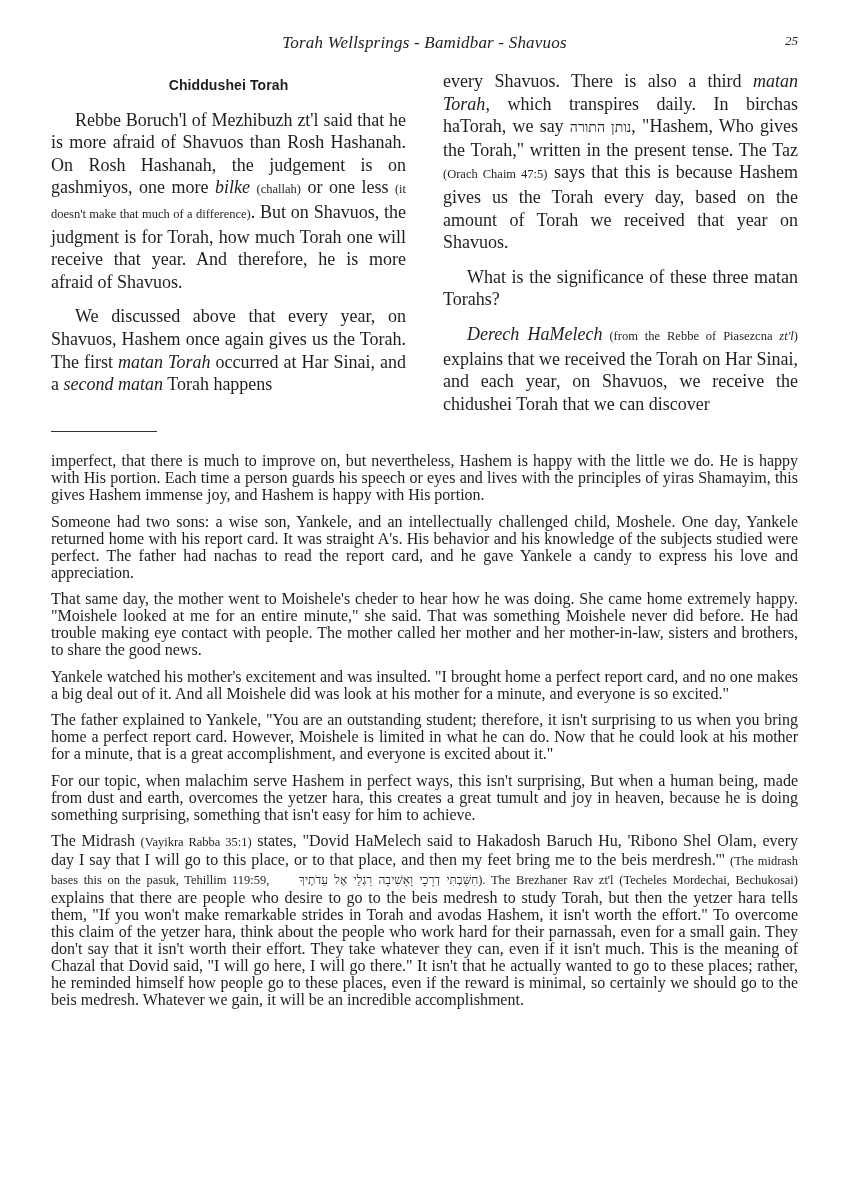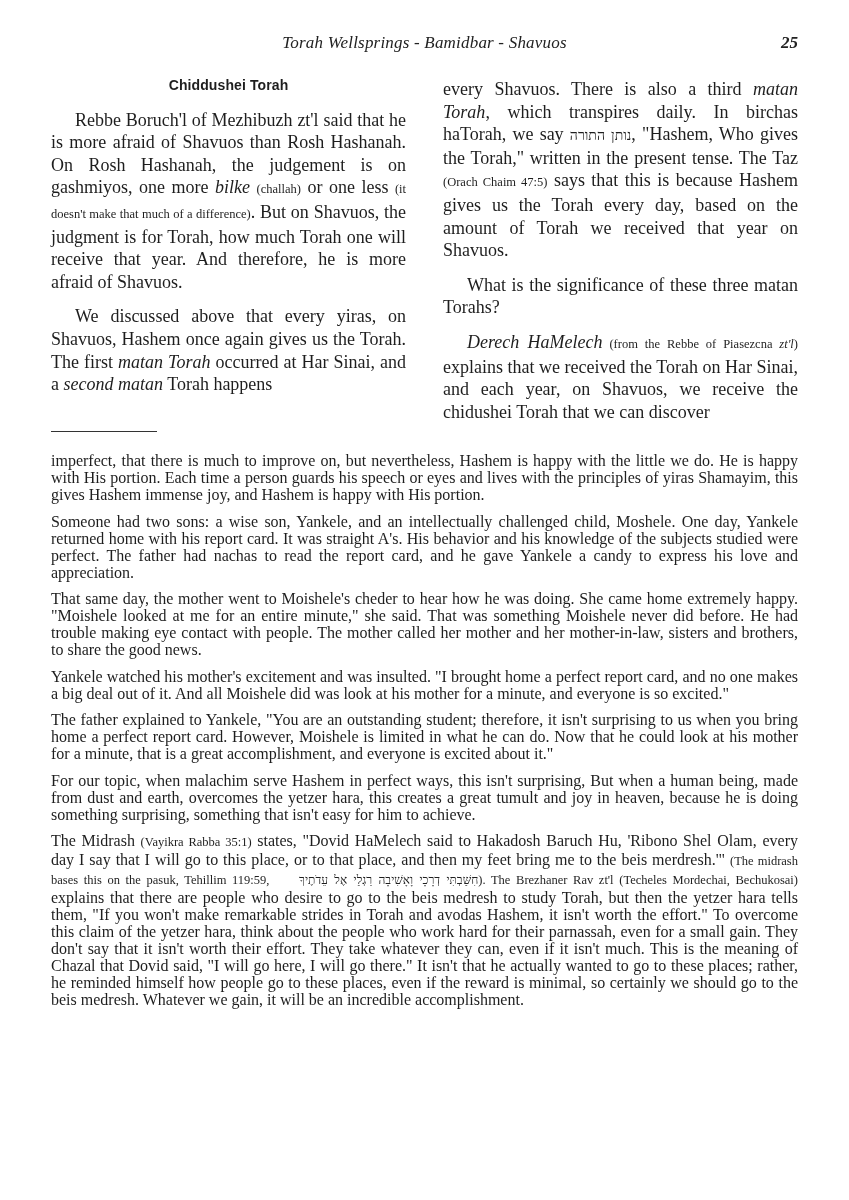--- a/index.html
+++ b/index.html
@@ -1,24 +1,24 @@
 <!DOCTYPE html>
 <html><head>
 <meta charset="utf-8">
 <style>
   html, body { margin: 0; padding: 0; background: #ffffff; }
   body { width: 849px; height: 1200px; position: relative; overflow: hidden; color: #1e1e1e; font-family: "DejaVu Serif", "Liberation Serif", serif; }
   .page { position: absolute; left: 0; top: 0; width: 716px; height: 1200px; }
   .running-head { position: absolute; top: 33px; left: 51px; width: 747px; height: 22px; }
   .running-title { position: absolute; left: 0; right: 0; text-align: center; font-family: "Liberation Serif", serif; font-style: italic; font-size: 17px; letter-spacing: 0.2px; color: #222; }
-  .page-number { position: absolute; right: 0; top: 0; font-family: "Liberation Serif", serif; font-style: italic; font-size: 17px; color: #222; font-weight: bold; }
+  .page-number { position: absolute; right: 0; top: 0; font-family: "Liberation Serif", serif; font-style: italic; font-size: 13px; color: #222; }
 
   .columns { position: absolute; top: 70px; left: 51px; width: 747px; display: flex; justify-content: space-between; }
   .col { width: 355px; font-family: "Liberation Serif", serif; font-size: 18px; line-height: 22.6px; text-align: justify; }
-  .col p { margin: 8px 0 12px 0; text-indent: 24px; }
+  .col p { margin: 0 0 12px 0; text-indent: 24px; }
   .col p.noindent { text-indent: 0; }
   .col h2 { margin: 4px 0 12px 0; text-align: center; font-family: "Liberation Sans", sans-serif; font-weight: bold; font-size: 14px; letter-spacing: 0.1px; }
   .small { font-size: 12.5px; }
   .it { font-style: italic; }
   .heb { font-family: "DejaVu Serif", serif; font-size: 14px; }
 
   .fn-rule { position: absolute; left: 51px; top: 431px; width: 106px; height: 0; border-top: 1.6px solid #333; }
   .footnotes { position: absolute; top: 452px; left: 51px; width: 747px; font-family: "Liberation Serif", serif; font-size: 16px; line-height: 17px; text-align: justify; }
   .footnotes p { margin: 0 0 9.5px 0; }
   .footnotes .small { font-size: 12.5px; }
@@ -31,21 +31,21 @@
 
   <div class="running-head">
     <div class="running-title">Torah Wellsprings - Bamidbar - Shavuos</div>
     <div class="page-number">25</div>
   </div>
 
   <div class="columns">
     <div class="col">
       <h2>Chiddushei Torah</h2>
       <p><span>Rebbe Boruch'l of Mezhibuzh zt'l said that he is more afraid of Shavuos than Rosh Hashanah. On Rosh Hashanah, the judgement is on gashmiyos, one more </span><span class="it">bilke</span> <span class="small">(challah)</span><span> or one less </span><span class="small">(it doesn't make that much of a difference)</span><span>. But on Shavuos, the judgment is for Torah, how much Torah one will receive that year. And therefore, he is more afraid of Shavuos.</span></p>
-      <p><span>We discussed above that every yiras, on Shavuos, Hashem once again gives us the Torah. The first </span><span class="it">matan Torah</span><span> occurred at Har Sinai, and a </span><span class="it">second matan</span><span> Torah happens</span></p>
+      <p><span>We discussed above that every year, on Shavuos, Hashem once again gives us the Torah. The first </span><span class="it">matan Torah</span><span> occurred at Har Sinai, and a </span><span class="it">second matan</span><span> Torah happens</span></p>
     </div>
 
     <div class="col">
       <p class="noindent"><span>every Shavuos. There is also a third </span><span class="it">matan Torah</span><span>, which transpires daily. In birchas haTorah, we say </span><span class="heb" dir="rtl">נותן התורה</span><span>, "Hashem, Who gives the Torah," written in the present tense. The Taz </span><span class="small">(Orach Chaim 47:5)</span><span> says that this is because Hashem gives us the Torah every day, based on the amount of Torah we received that year on Shavuos.</span></p>
       <p>What is the significance of these three matan Torahs?</p>
       <p><span class="it">Derech HaMelech</span><span class="small"> (from the Rebbe of Piasezcna </span><span class="small it">zt'l</span><span class="small">)</span><span> explains that we received the Torah on Har Sinai, and each year, on Shavuos, we receive the chidushei Torah that we can discover</span></p>
     </div>
   </div>
 
   <div class="fn-rule"></div>

